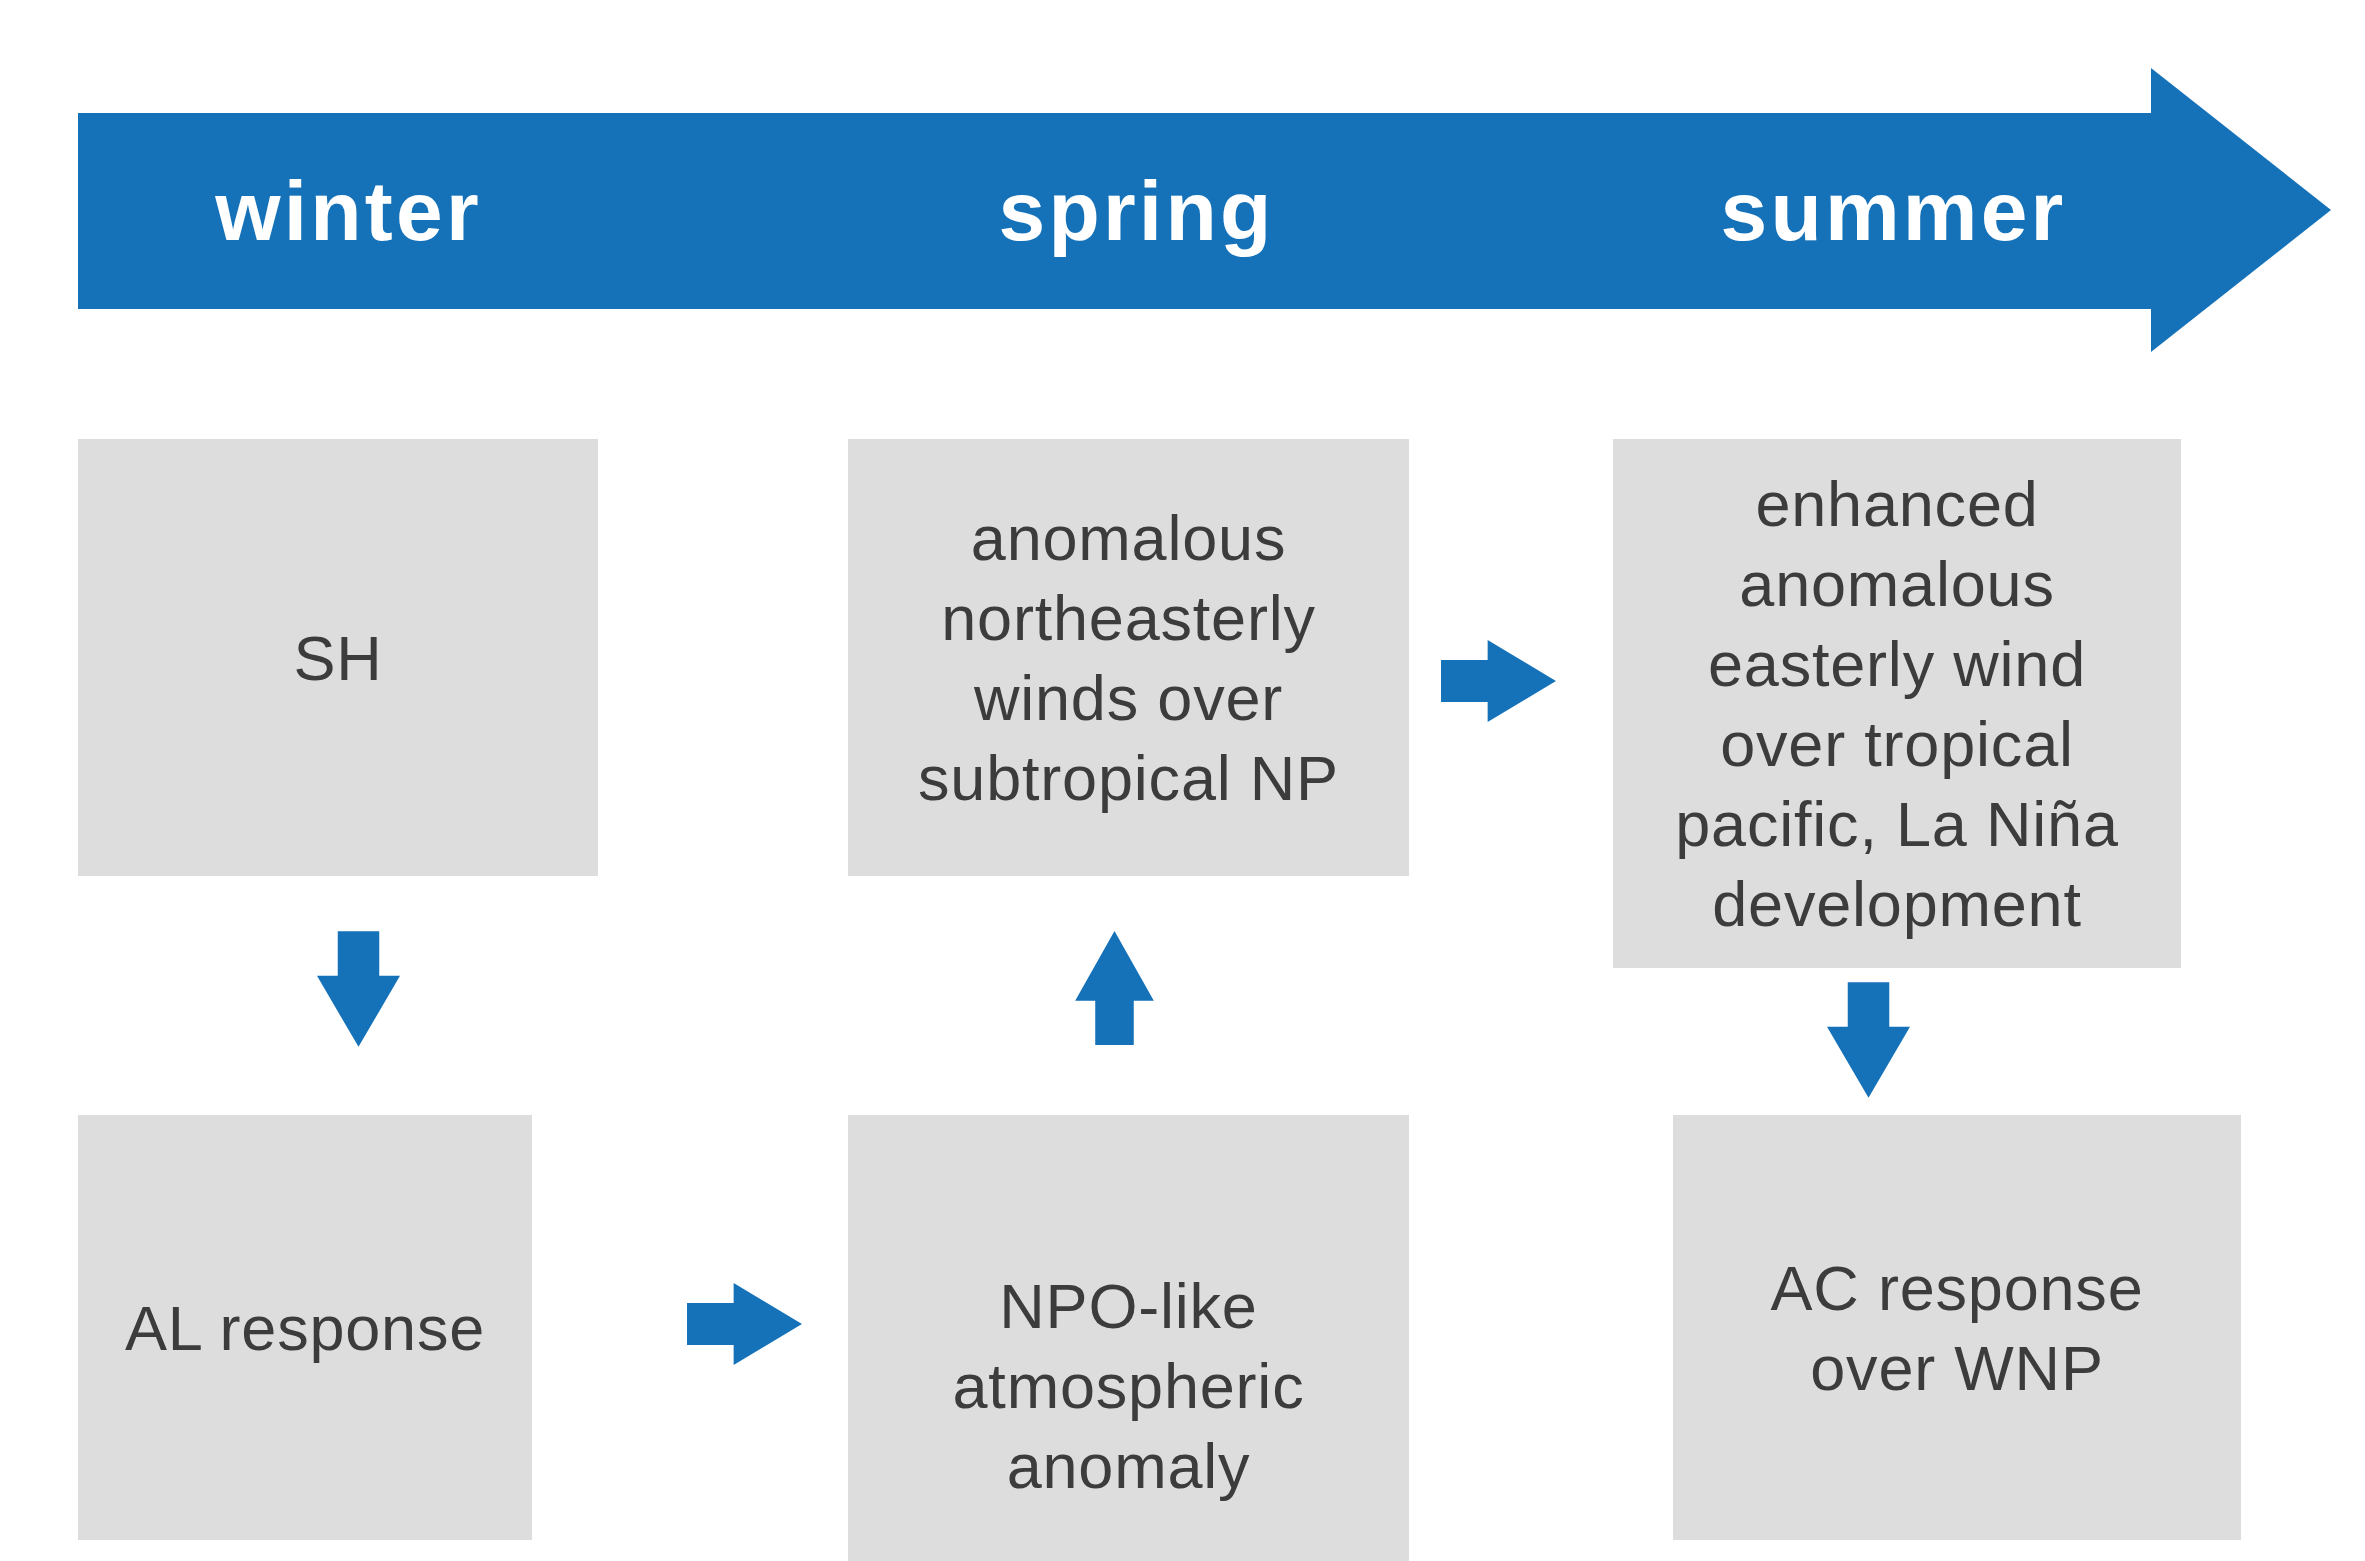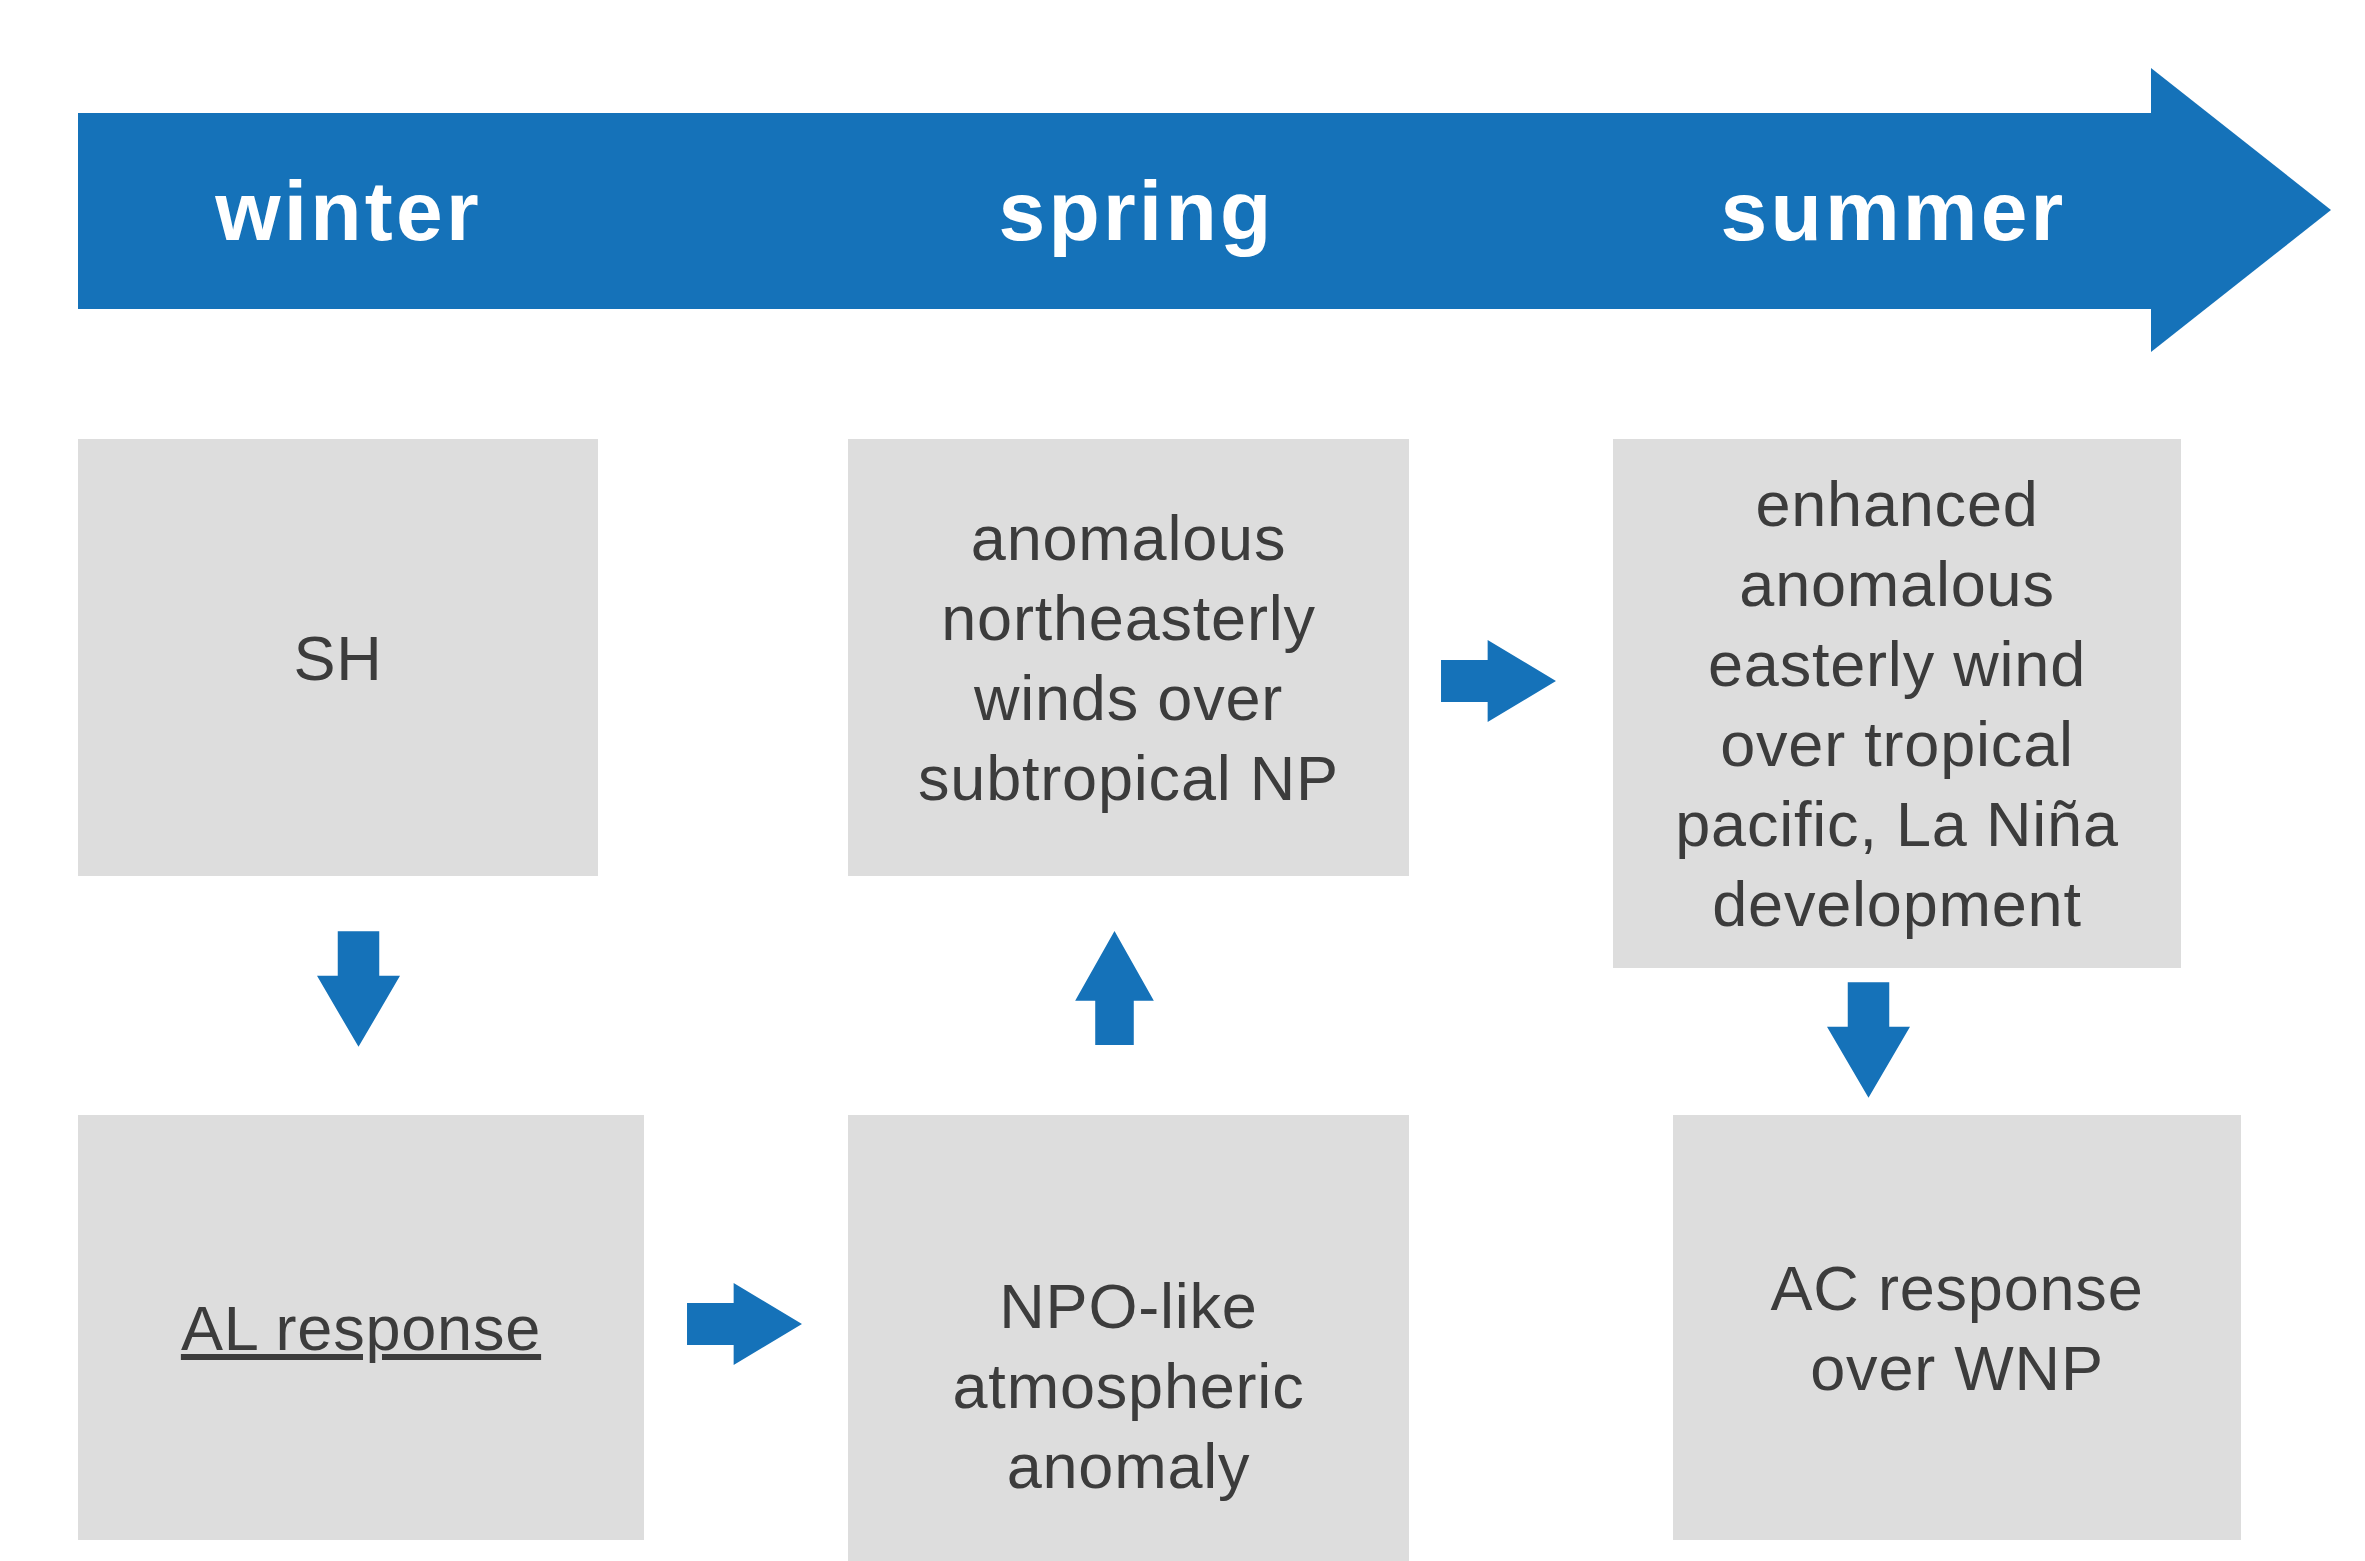--- a/index.html
+++ b/index.html
@@ -52,21 +52,21 @@
     color:var(--box-text);
     display:flex; flex-direction:column;
     align-items:center; justify-content:center;
     text-align:center;
     font-size:63px; line-height:80px; letter-spacing:0.8px;
   }
   .gbox .line{display:block;}
   .box-sh      {left:78px;   top:405px;  width:520px; height:437px;}
   .box-winds   {left:848px; top:405px;  width:561px; height:437px;}
   .box-enhanced{left:1613px; top:405px;  width:568px; height:529px;}
-  .box-al      {left:78px;   top:1081px; width:566px; height:425px;text-decoration:underline;}
+  .box-al      {left:78px;   top:1081px; width:454px; height:425px;}
   .box-npo     {left:848px; top:1081px; width:561px; height:541px;}
   .box-ac      {left:1673px; top:1081px; width:568px; height:425px;}
   
   .arrow{position:absolute; color:var(--accent-blue);}
   .arrow svg{display:block; width:100%; height:100%;}
   .arrow-sh-al      {left:317px;  top:897px; width:83px; height:116px;}
   .arrow-enh-ac     {left:1827px; top:948px; width:83px; height:116px;}
   .arrow-npo-winds  {left:1075px; top:897px; width:79px;  height:114px;}
   .arrow-al-npo     {left:687px;  top:1249px; width:115px; height:82px;}
   .arrow-winds-enh  {left:1441px; top:606px;  width:115px; height:82px;}

